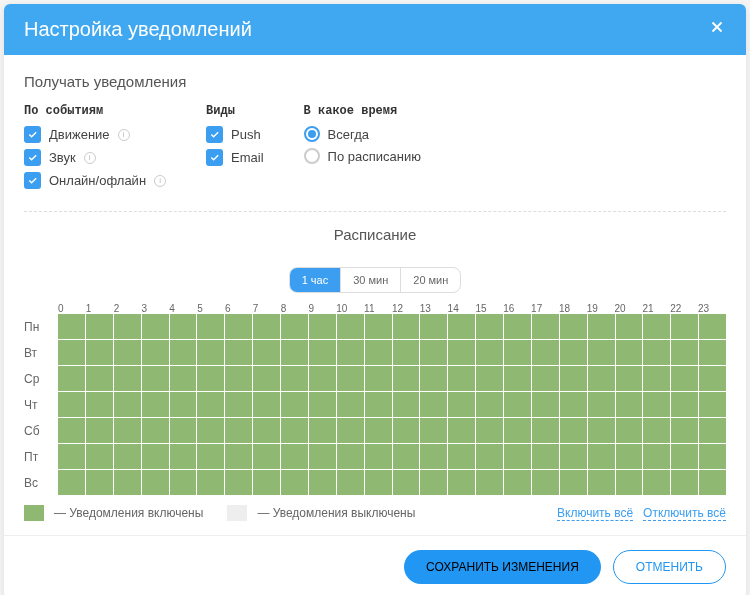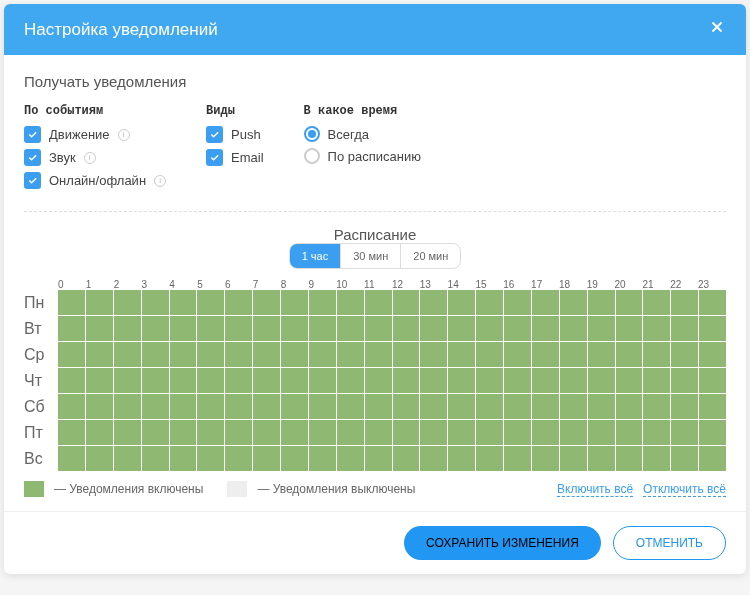--- a/index.html
+++ b/index.html
@@ -1,43 +1,43 @@
 <!DOCTYPE html>
 <html><head>
   <meta charset="utf-8">
   <style>
     * { box-sizing: border-box; margin: 0; padding: 0; }
     body { font-family: Arial, Helvetica, sans-serif; background: #f5f5f5; width: 750px; height: 595px; overflow: hidden; }
     .modal { background: #fff; border-radius: 6px; overflow: hidden; margin: 4px; box-shadow: 0 2px 8px rgba(0,0,0,0.1); }
     .header { background: #40a8f0; color: #fff; padding: 14px 20px; display: flex; justify-content: space-between; align-items: center; }
-    .header-title { font-size: 17px; font-weight: 500; }
+    .header-title { font-size: 20px; font-weight: 500; }
     .close-btn { cursor: pointer; font-size: 20px; color: #fff; }
     .content { padding: 18px 20px 14px 20px; }
     .section-title { font-size: 15px; color: #555; margin-bottom: 14px; }
     .filter-row { display: flex; gap: 40px; margin-bottom: 16px; }
     .filter-col h4 { font-size: 12px; font-weight: bold; color: #333; margin-bottom: 8px; font-family: Liberation Mono, monospace; }
     .check-item, .radio-item { display: flex; align-items: center; gap: 8px; margin-bottom: 6px; font-size: 13px; color: #444; cursor: pointer; }
     .checkbox { width: 17px; height: 17px; border-radius: 3px; background: #3b9ef0; display: flex; align-items: center; justify-content: center; }
     .checkbox svg { width: 11px; height: 11px; }
     .radio { width: 16px; height: 16px; border-radius: 50%; border: 2px solid #ccc; display: flex; align-items: center; justify-content: center; }
     .radio.checked { border-color: #3b9ef0; }
     .radio.checked::after { content: ""; width: 8px; height: 8px; border-radius: 50%; background: #3b9ef0; }
     .info-icon { width: 12px; height: 12px; border-radius: 50%; border: 1px solid #ccc; font-size: 8px; color: #bbb; display: inline-flex; align-items: center; justify-content: center; }
     hr.dashed { border: none; border-top: 1px dashed #ddd; margin: 6px 0 14px 0; }
     .schedule-header { display: flex; justify-content: space-between; align-items: center; margin-bottom: 10px; flex-direction: column; }
     .schedule-title { font-size: 15px; color: #555; }
-    .interval-group { display: flex; border: 1px solid #ddd; border-radius: 8px; overflow: hidden; }
+    .interval-group { display: flex; border: 1px solid #ddd; border-radius: 8px; overflow: hidden; margin-top: 24px; }
     .interval-btn { padding: 6px 12px; font-size: 11px; color: #666; cursor: pointer; border-left: 1px solid #ddd; }
     .interval-btn:first-child { border-left: none; }
     .interval-btn.active { background: #3b9ef0; color: #fff; }
     .grid-wrap { margin-bottom: 10px; }
     .hour-labels { display: flex; margin-left: 34px; }
     .hour-labels span { flex: 1; font-size: 10px; color: #666; text-align: left; }
     .grid-row { display: flex; align-items: center; }
-    .day-label { width: 34px; font-size: 16px; color: #666; }
+    .day-label { width: 34px; font-size: 12px; color: #666; }
     .cells { display: flex; flex: 1; gap: 1px; }
     .cell { flex: 1; height: 25px; background: #8fb972; cursor: pointer; }
     .legend-row { display: flex; align-items: center; gap: 10px; font-size: 12px; color: #666; margin-top: 10px; }
     .swatch { width: 20px; height: 16px; display: inline-block; }
     .swatch.on { background: #8fb972; }
     .swatch.off { background: #eee; }
     .legend-row .spacer { flex: 1; }
     .link-btn { color: #3b9ef0; border-bottom: 1px dashed #3b9ef0; cursor: pointer; font-size: 12px; }
     .footer { display: flex; justify-content: flex-end; gap: 12px; padding: 14px 20px; border-top: 1px solid #eee; }
     .btn { padding: 9px 22px; border-radius: 20px; font-size: 12px; font-weight: 500; cursor: pointer; border: none; }

